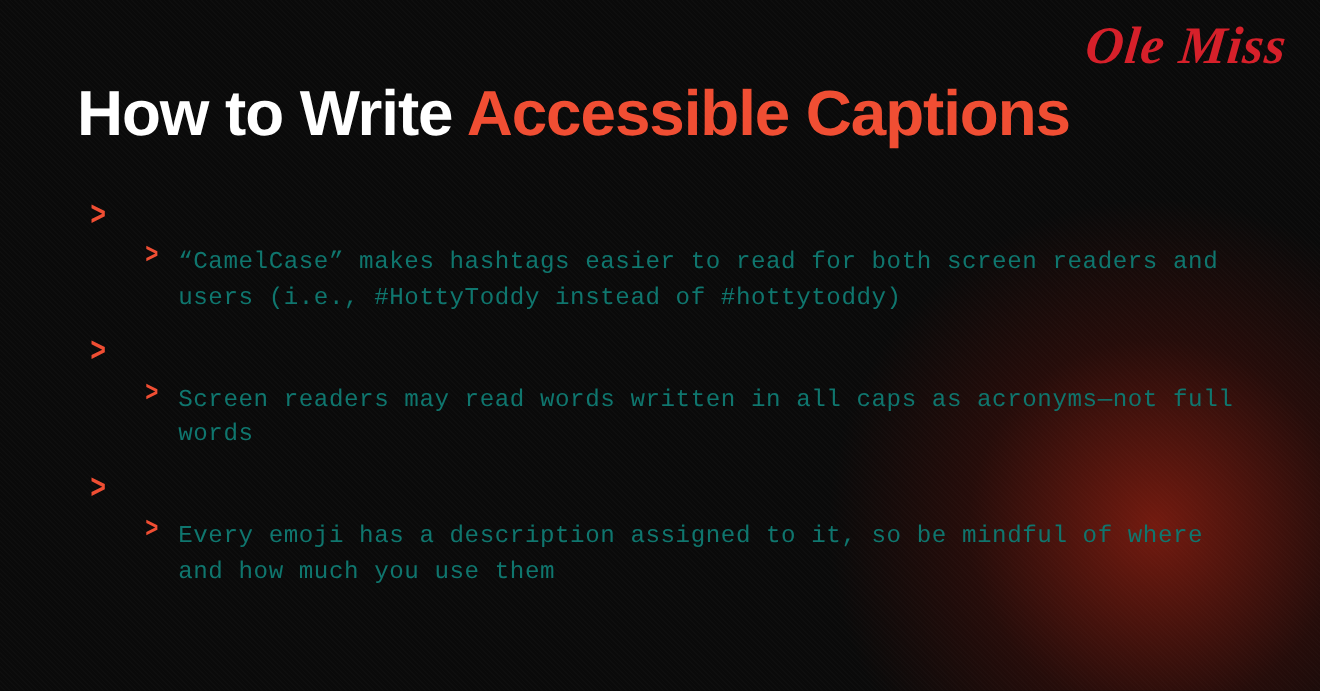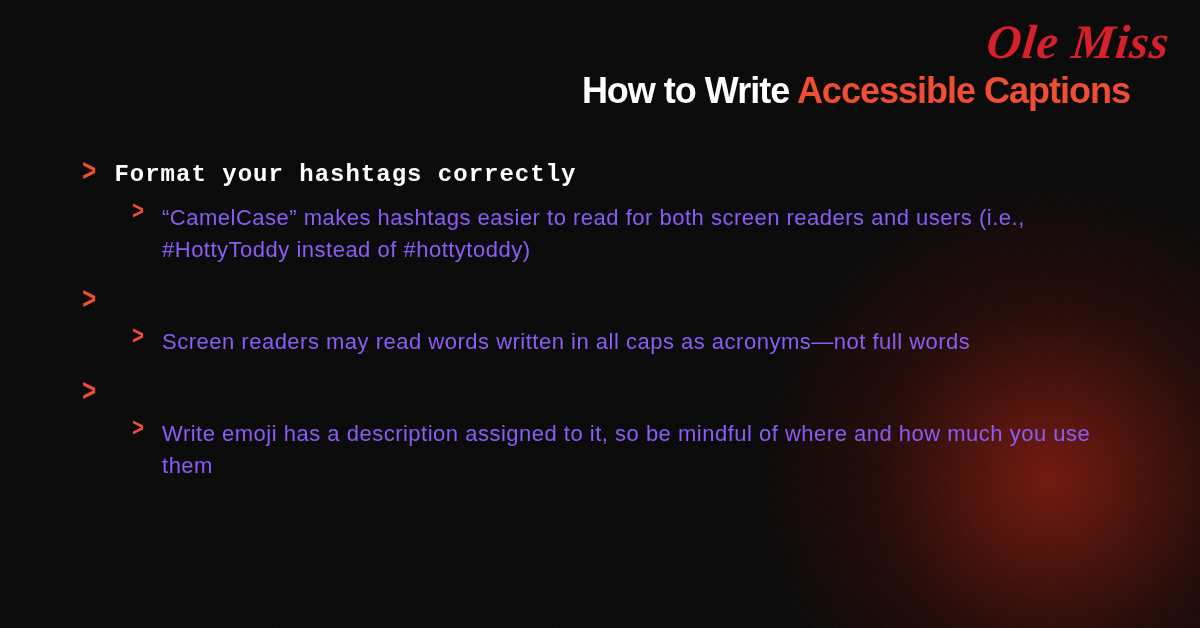--- a/index.html
+++ b/index.html
@@ -37,26 +37,25 @@
     font-style: italic;
     transform: skewX(-6deg);
     letter-spacing: 1px;
   }
   .content {
     position: relative;
     padding: 70px 70px 0 70px;
   }
   h1 {
     font-family: -apple-system, BlinkMacSystemFont, 'Segoe UI', Helvetica, Arial, sans-serif;
-    font-size: 36px;
+    font-size: 58px;
     font-weight: 700;
     color: #fff;
     letter-spacing: -1px;
     margin-bottom: 48px;
-    text-align: right;
   }
   h1 .accent { color: #f04e33; }
   .list { padding-left: 12px; }
   .item { margin-bottom: 22px; }
   .row { display: flex; align-items: flex-start; }
   .chev {
     color: #f04e33;
     font-weight: 900;
     font-size: 24px;
     line-height: 1.1;
@@ -74,47 +73,46 @@
     font-family: 'Courier New', Courier, monospace;
   }
   .sub {
     display: flex;
     align-items: flex-start;
     margin-top: 12px;
     padding-left: 50px;
   }
   .sub .chev { font-size: 20px; margin-right: 18px; }
   .sub-text {
-    color: #8b5cf6;
+    color: #0f766e;
     font-size: 22px;
     line-height: 1.45;
     letter-spacing: 0.5px;
     max-width: 960px;
-    font-family: Liberation Sans, sans-serif;
+    font-family: Liberation Mono, monospace;
   }
 </style>
 </head>
 <body>
 
 <div class="noise"></div>
 <div class="bg-glow"></div>
 
 <div class="logo">Ole Miss</div>
 
 <div class="content">
   <h1>
     <span>How to Write </span><span class="accent">Accessible Captions</span>
   </h1>
 
   <div class="list">
 
     <div class="item">
       <div class="row">
         <span class="chev">&gt;</span>
-        <span class="item-title">Format your hashtags correctly</span>
       </div>
       <div class="sub">
         <span class="chev">&gt;</span>
         <span class="sub-text">“CamelCase” makes hashtags easier to read for both screen readers and users (i.e., #HottyToddy instead of #hottytoddy)</span>
       </div>
     </div>
 
     <div class="item">
       <div class="row">
         <span class="chev">&gt;</span>
@@ -124,18 +122,18 @@
         <span class="sub-text">Screen readers may read words written in all caps as acronyms—not full words</span>
       </div>
     </div>
 
     <div class="item">
       <div class="row">
         <span class="chev">&gt;</span>
       </div>
       <div class="sub">
         <span class="chev">&gt;</span>
-        <span class="sub-text">Write emoji has a description assigned to it, so be mindful of where and how much you use them</span>
+        <span class="sub-text">Every emoji has a description assigned to it, so be mindful of where and how much you use them</span>
       </div>
     </div>
 
   </div>
 </div>
 
 </body></html>

